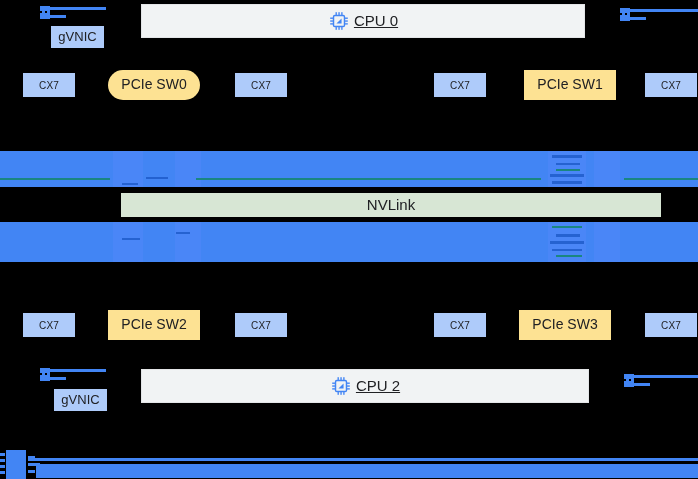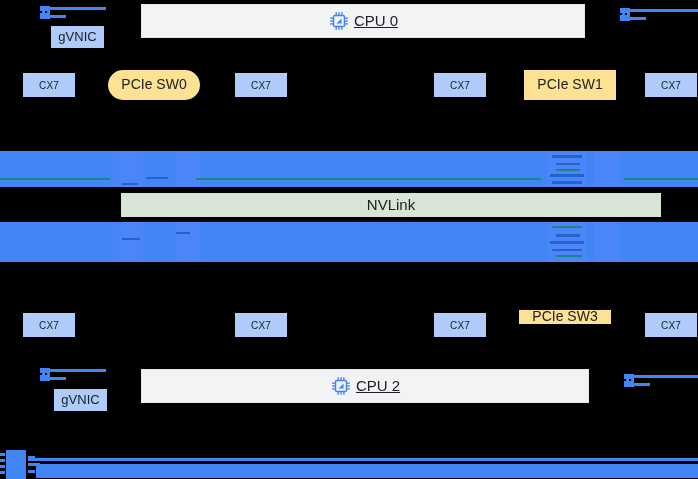--- a/index.html
+++ b/index.html
@@ -128,24 +128,25 @@
   <div class="gpu-block" style="left:594px;top:222px;width:26px;height:40px;"></div>
   <div class="band-line green" style="left:552px;top:226px;width:30px;height:2px;"></div>
   <div class="band-line dark" style="left:556px;top:234px;width:24px;height:3px;"></div>
   <div class="band-line dark" style="left:550px;top:241px;width:34px;height:3px;"></div>
   <div class="band-line dark" style="left:552px;top:249px;width:30px;height:2px;"></div>
   <div class="band-line green" style="left:556px;top:255px;width:26px;height:2px;"></div>
   <div class="band-line dark" style="left:122px;top:238px;width:18px;height:2px;"></div>
   <div class="band-line dark" style="left:176px;top:232px;width:14px;height:2px;"></div>
 
   <div class="box cx7" style="left:23px;top:313px;width:52px;height:24px;">CX7</div>
+  <div class="box pcie" style="left:108px;top:310px;width:92px;height:30px;">PCIe SW2</div>
   <div class="box cx7" style="left:235px;top:313px;width:52px;height:24px;">CX7</div>
 
   <div class="box cx7" style="left:434px;top:313px;width:52px;height:24px;">CX7</div>
-  <div class="box pcie" style="left:519px;top:310px;width:92px;height:14px;">PCIe SW3</div>
+  <div class="box pcie" style="left:519px;top:310px;width:92px;height:30px;">PCIe SW3</div>
   <div class="box cx7" style="left:645px;top:313px;width:52px;height:24px;">CX7</div>
 
   <svg class="nic-icon" style="left:40px;top:366px;" width="68" height="18" viewBox="0 0 68 18">
     <rect x="10" y="3" width="56" height="3" fill="#4285f4"></rect>
     <rect x="10" y="11" width="16" height="3" fill="#4285f4"></rect>
     <rect x="0" y="2" width="10" height="5" fill="#4285f4"></rect>
     <rect x="0" y="9" width="10" height="6" fill="#4285f4"></rect>
     <rect x="2" y="7" width="3" height="2" fill="#4285f4"></rect>
     <rect x="7" y="7" width="3" height="2" fill="#4285f4"></rect>
   </svg>

